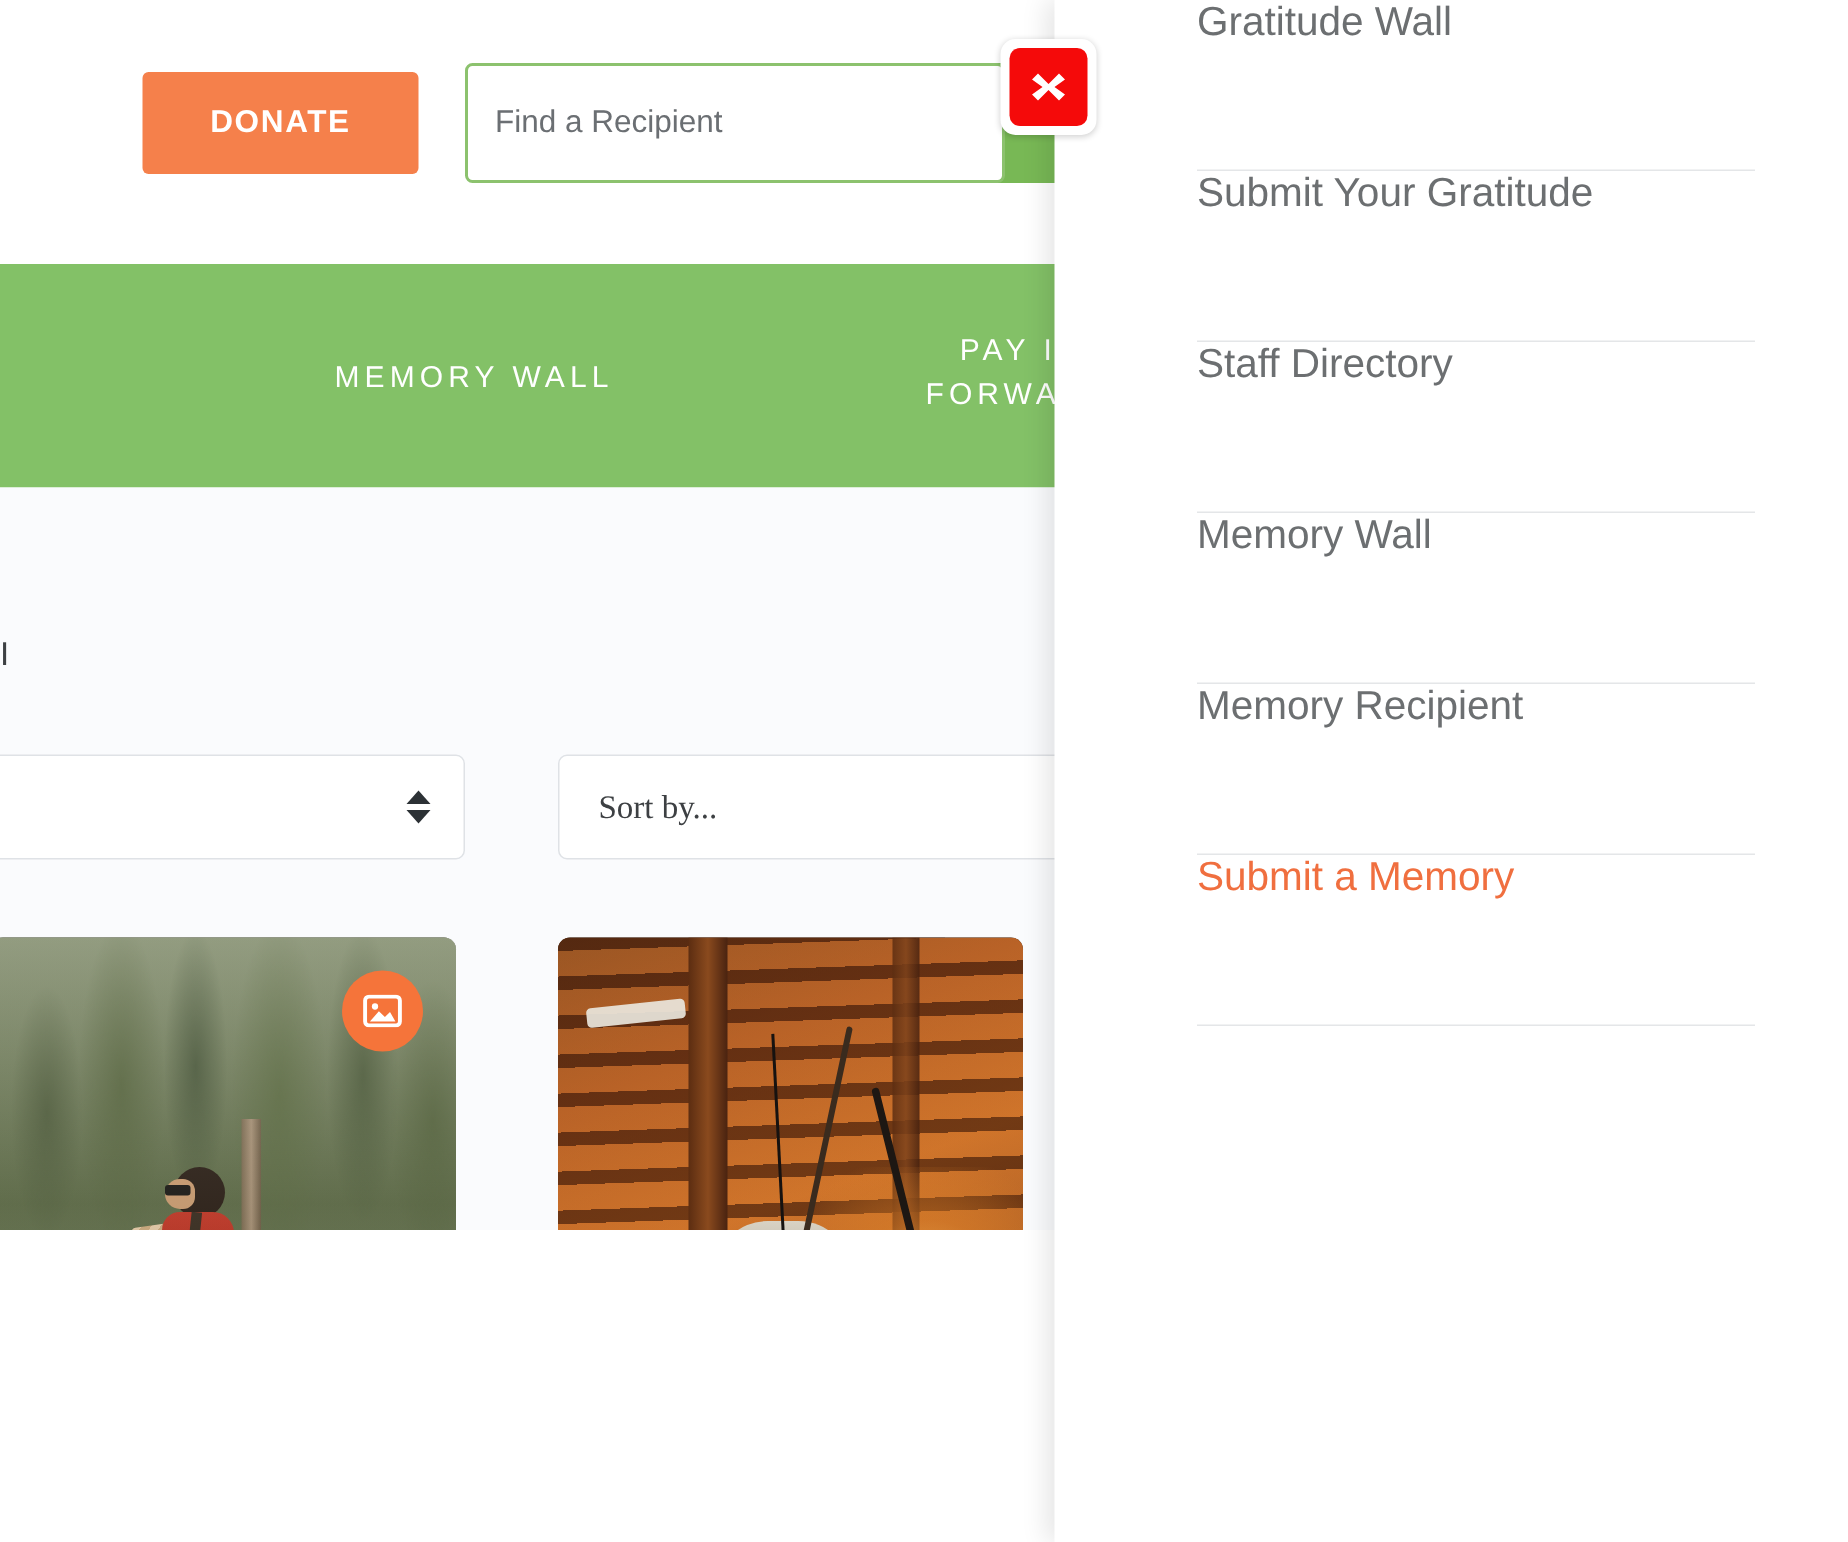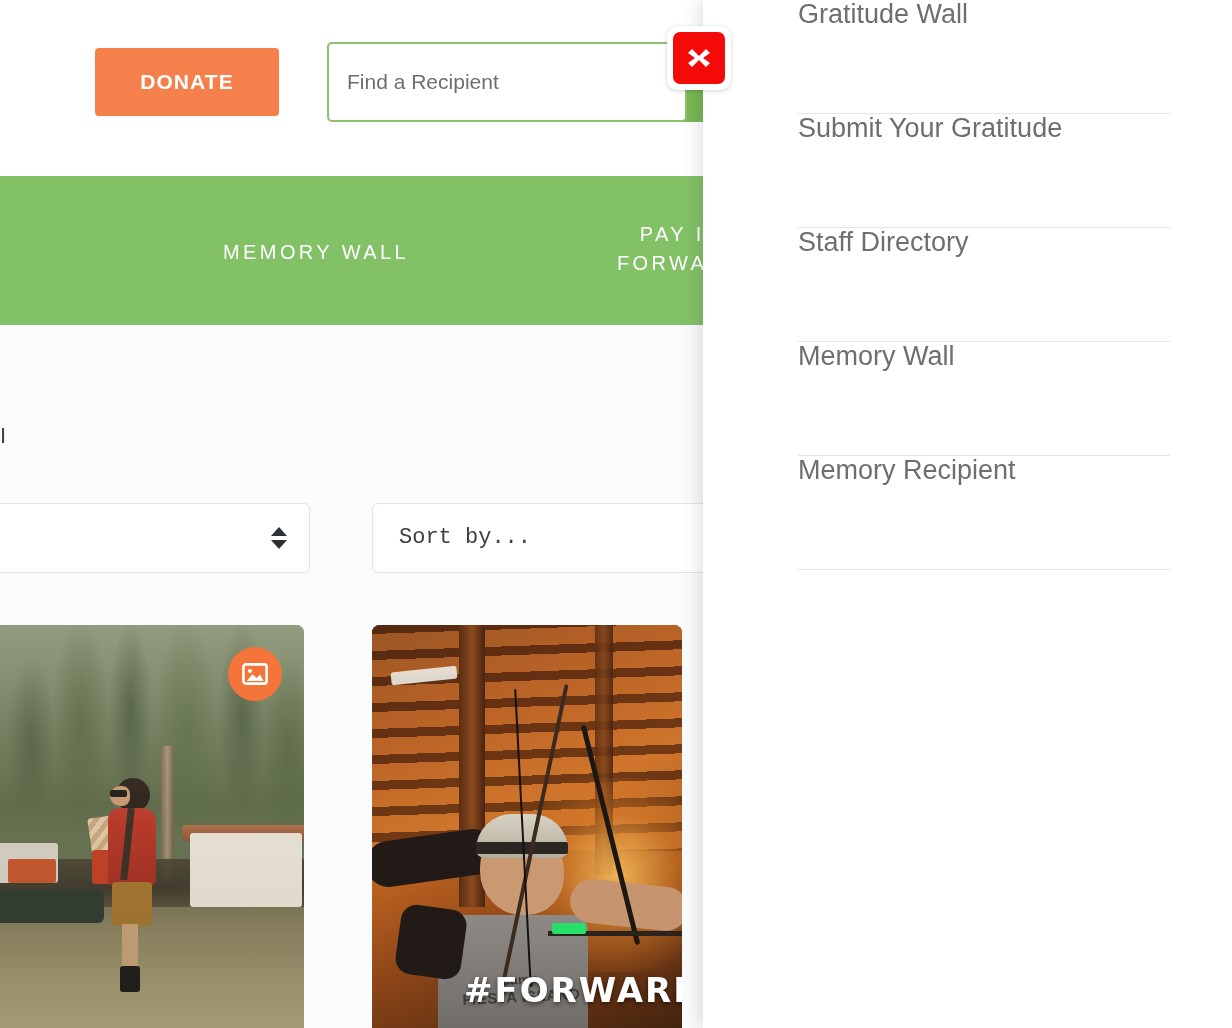--- a/index.html
+++ b/index.html
@@ -17,21 +17,21 @@
     width: 1232px;
     height: 1028px;
     overflow: hidden;
   }
 
   
   .page {
     position: absolute;
     left: 0; top: 0;
     width: 760px;
-    height: 1028px;
+    height: 820px;
     background: #ffffff;
     overflow: hidden;
   }
 
   
   .topbar {
     position: absolute;
     left: 0; top: 0;
     width: 760px;
     height: 166px;
@@ -51,21 +51,21 @@
     letter-spacing: 1.1px;
     font-family: "Liberation Sans", sans-serif;
     cursor: pointer;
     padding: 0;
     line-height: 68px;
     text-align: center;
   }
 
   .search-wrap {
     position: absolute;
-    left: 327px; top: 42px;
+    left: 310px; top: 42px;
     width: 420px; height: 80px; padding-left: 30px;
   }
   .search-input {
     position: absolute;
     left: 0; top: 0;
     width: 360px; height: 80px;
     background: #ffffff;
     border: 2px solid #8cc26e;
     border-radius: 5px;
     font-size: 21px;
@@ -141,21 +141,21 @@
   
   .select-box {
     position: absolute;
     background: #ffffff;
     border: 1px solid #dfe2e6;
     border-radius: 6px;
     height: 70px;
     top: 503px;
     font-size: 22px;
     color: #3d4043;
-    font-family: Liberation Mono, monospace;
+    font-family: Liberation Serif, serif;
     cursor: pointer;
   }
   .select-filter {
     left: -90px;
     width: 400px;
   }
   .select-sort {
     left: 372px;
     width: 400px;
   }
@@ -663,17 +663,20 @@
       </div>
       <div class="menu-item">
         <span class="menu-link">Staff Directory</span>
       </div>
       <div class="menu-item">
         <span class="menu-link">Memory Wall</span>
       </div>
       <div class="menu-item">
         <span class="menu-link">Memory Recipient</span>
       </div>
+      <div class="menu-item">
+        <span class="menu-link accent">Submit a Memory</span>
+      </div>
     </div>
 
   </div>
 
 </div>
 
 </body></html>

